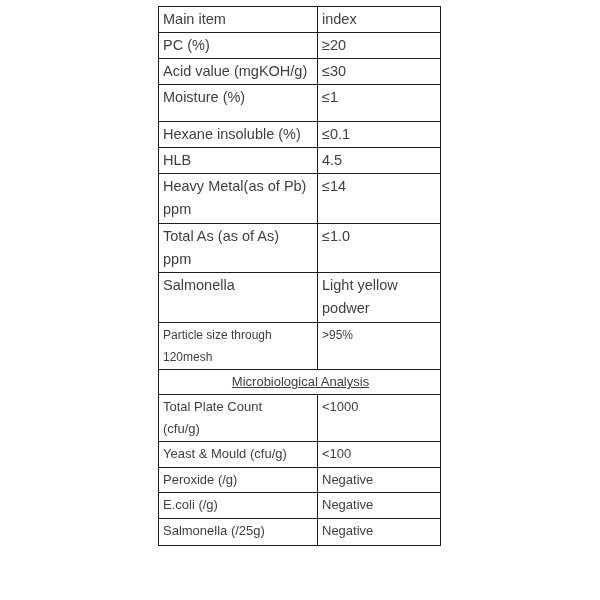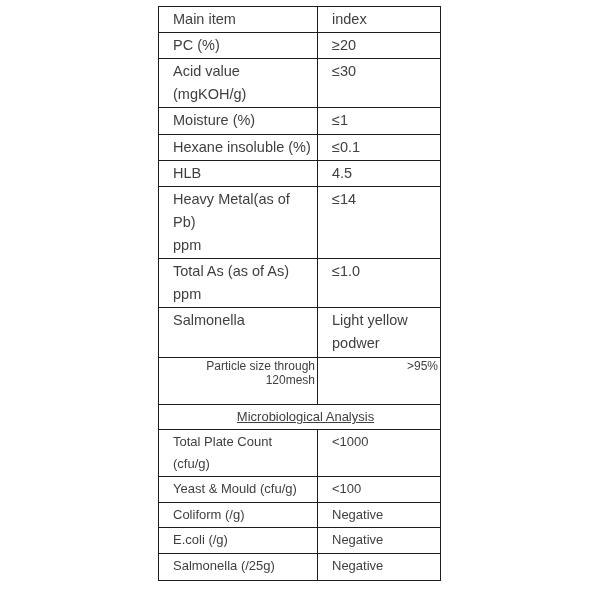--- a/index.html
+++ b/index.html
@@ -22,29 +22,29 @@
     left: 158px;
     top: 6px;
     width: 282px;
     border-collapse: collapse;
     table-layout: fixed;
     color: #3f3f3f;
   }
   table.spec-table td {
     border: 1px solid #1c1c1c;
     vertical-align: top;
-    padding: 1px 2px 1px 14px;
+    padding: 1px 2px 1px 4px;
     font-size: 14.5px;
     line-height: 23px;
     white-space: pre-line;
     overflow: hidden;
   }
   td.val-indent { padding-left: 15px; }
   td.val-indent-lg { padding-left: 21px; }
-  tr.row-small td { font-size: 12px; line-height: 14px; text-align: right; }
+  tr.row-small td { font-size: 12px; line-height: 22px; }
   tr.row-micro td { font-size: 13px; line-height: 22px; }
   td.section-cell { text-decoration: underline; text-align: center; }
 </style>
 </head>
 <body>
 
 <div class="canvas">
   <table class="spec-table">
     <colgroup>
       <col style="width:159px">
@@ -56,21 +56,21 @@
         <td>index</td>
       </tr>
       <tr style="height:25px">
         <td>PC (%)</td>
         <td class="val-indent">≥20</td>
       </tr>
       <tr style="height:23px">
         <td>Acid value (mgKOH/g)</td>
         <td class="val-indent">≤30</td>
       </tr>
-      <tr style="height:27px">
+      <tr style="height:37px">
         <td>Moisture (%)</td>
         <td class="val-indent">≤1</td>
       </tr>
       <tr style="height:25px">
         <td>Hexane insoluble (%)</td>
         <td class="val-indent">≤0.1</td>
       </tr>
       <tr style="height:26px">
         <td>HLB</td>
         <td class="val-indent">4.5</td>
@@ -101,21 +101,21 @@
       <tr class="row-micro" style="height:47px">
         <td>Total Plate Count
 (cfu/g)</td>
         <td>&lt;1000</td>
       </tr>
       <tr class="row-micro" style="height:26px">
         <td>Yeast &amp; Mould (cfu/g)</td>
         <td>&lt;100</td>
       </tr>
       <tr class="row-micro" style="height:24px">
-        <td>Coliform (/g)</td>
+        <td>Peroxide (/g)</td>
         <td>Negative</td>
       </tr>
       <tr class="row-micro" style="height:26px">
         <td>E.coli (/g)</td>
         <td>Negative</td>
       </tr>
       <tr class="row-micro" style="height:27px">
         <td>Salmonella (/25g)</td>
         <td>Negative</td>
       </tr>

